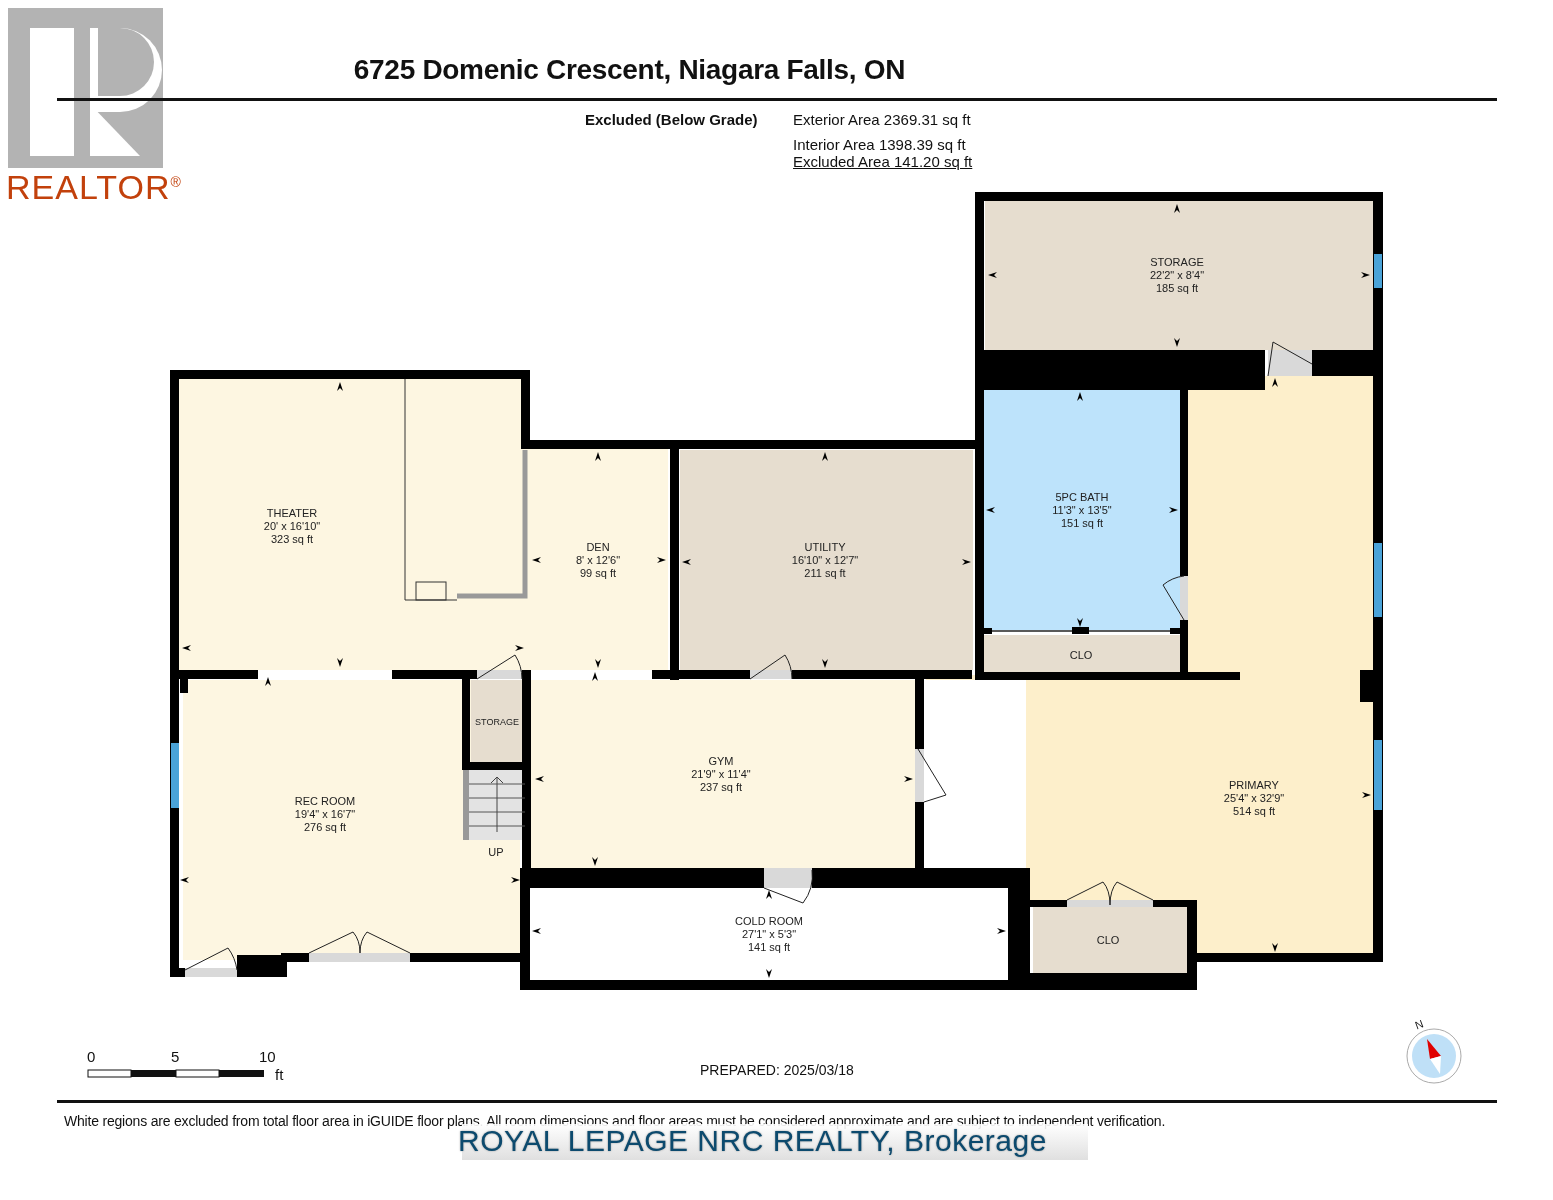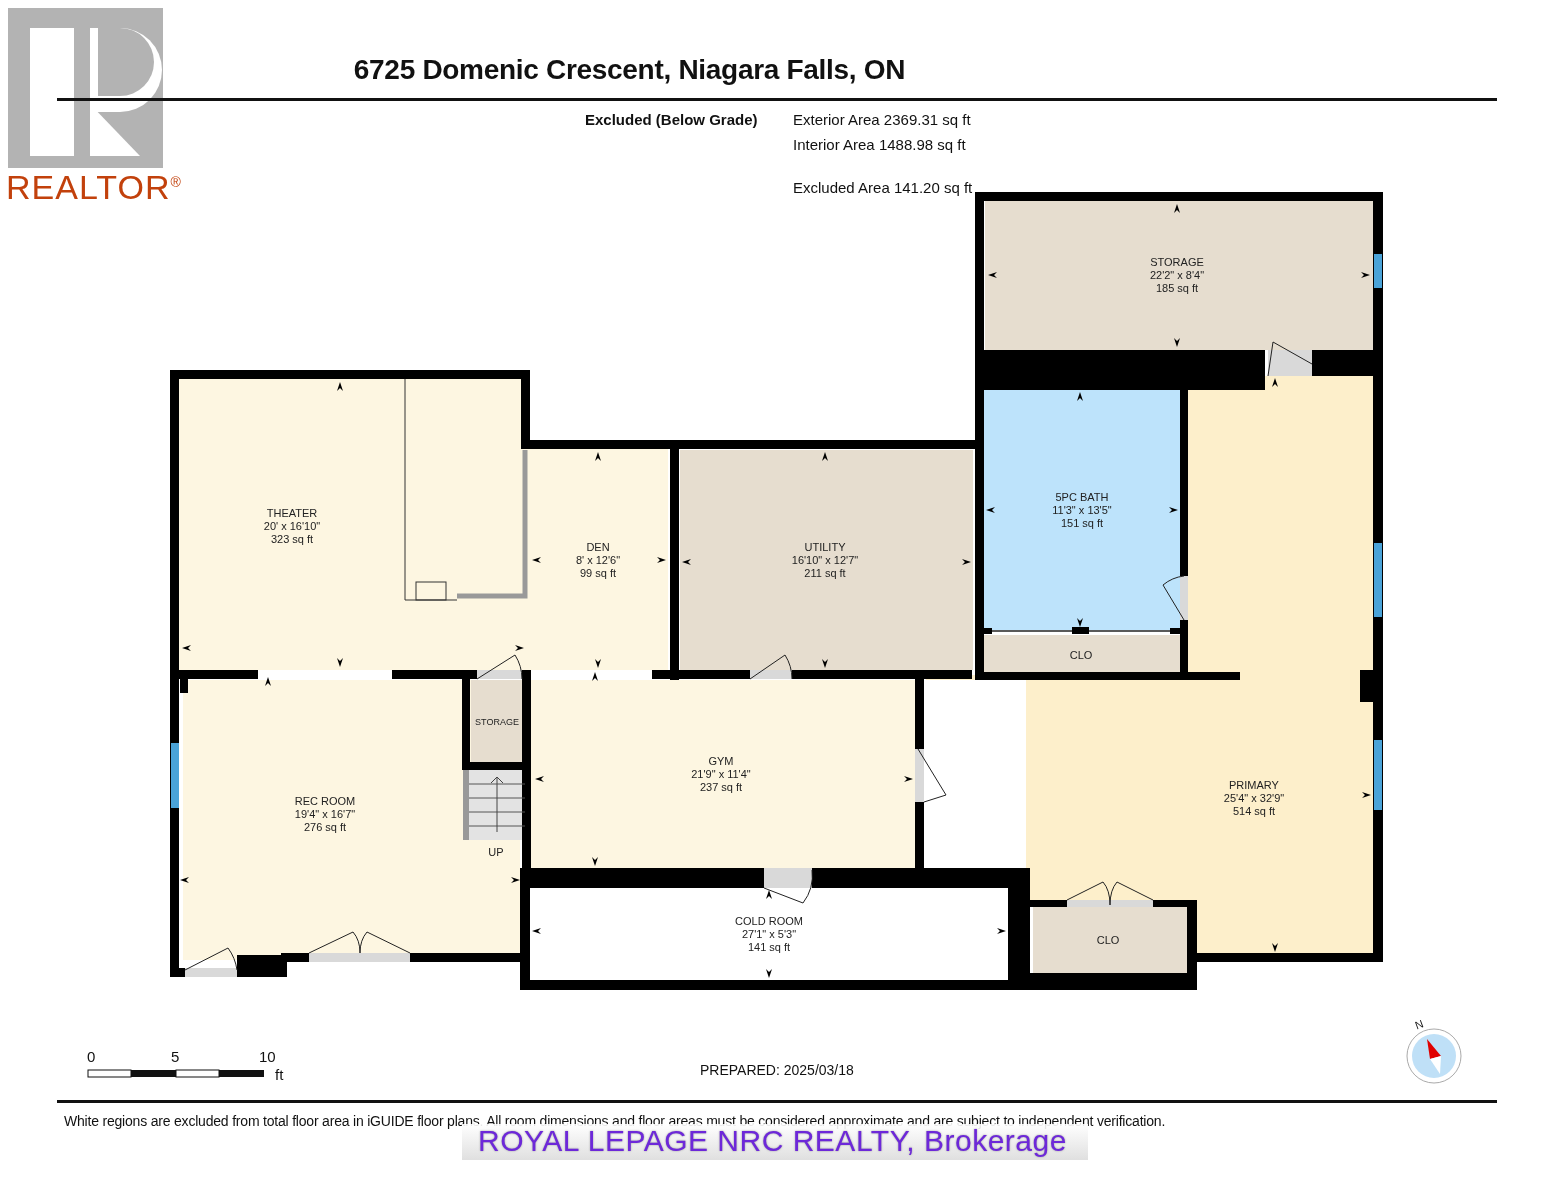--- a/index.html
+++ b/index.html
@@ -11,43 +11,43 @@
     .logo-text sup { font-size: 14px; vertical-align: super; }
     .title { left: 0; width: 1259px; top: 54px; text-align: center; font-size: 28px; font-weight: bold; letter-spacing: -0.3px; }
     .rule { left: 57px; width: 1440px; height: 3px; background: #111; }
     .area-label { left: 585px; top: 111px; font-size: 15px; font-weight: bold; }
     .area-line { left: 793px; font-size: 15px; }
     .scale { left: 87px; top: 1048px; }
     .prepared { left: 700px; top: 1062px; font-size: 14px; }
     .disclaimer { left: 64px; top: 1113px; font-size: 14px; letter-spacing: -0.2px; }
     .watermark { left: 462px; top: 1124px; width: 626px; height: 36px;
                  background: linear-gradient(to bottom, #ffffff, #dcdcdc); opacity: 0.9; }
-    .watermark-text { left: 478px; top: 1124px; font-size: 30px; color: #6d28d9; letter-spacing: 0.5px;
+    .watermark-text { left: 458px; top: 1124px; font-size: 30px; color: #0c4a6e; letter-spacing: 0.5px;
                       text-shadow: 0 0 2px #999; }
     svg text { font-family: "Liberation Sans", sans-serif; }
   </style>
 </head>
 <body>
 
 <div class="abs logo-box">
   <svg width="155" height="160" viewBox="0 0 155 160">
     <rect x="22" y="20" width="44" height="128" fill="#ffffff"></rect>
     <path d="M82 20 H112 A42 42 0 0 1 112 104 H82 Z" fill="#ffffff"></path>
     <path d="M90 20 H112 A34 34 0 0 1 112 88 H90 Z" fill="#b3b3b3"></path>
     <polygon points="82,96 82,148 132,148" fill="#ffffff"></polygon>
   </svg>
 </div>
 <div class="abs logo-text"><span>REALTOR</span><sup>®</sup></div>
 
 <div class="abs title">6725 Domenic Crescent, Niagara Falls, ON</div>
 <div class="abs rule" style="top:98px;"></div>
 <div class="abs area-label">Excluded (Below Grade)</div>
 <div class="abs area-line" style="top:111px;">Exterior Area 2369.31 sq ft</div>
-<div class="abs area-line" style="top:136px;">Interior Area 1488.98 sq ft</div>
-<div class="abs area-line" style="top:179px;">Excluded Area 141.20 sq ft</div>
+<div class="abs area-line" style="top:136px;">Interior Area 1398.39 sq ft</div>
+<div class="abs area-line" style="top:153px;text-decoration:underline;">Excluded Area 141.20 sq ft</div>
 
 <svg class="abs" style="left:0; top:0;" width="1553" height="1100" viewBox="0 0 1553 1100">
   <defs>
     <marker id="arr" viewBox="0 0 10 10" refX="5" refY="5" markerWidth="6" markerHeight="6" orient="auto-start-reverse">
       <path d="M0 0 L10 5 L0 10 L3 5 Z" fill="#000"></path>
     </marker>
   </defs>
 
   <g>
     <rect x="985" y="200" width="388" height="150" fill="#e6ddcf"></rect>

